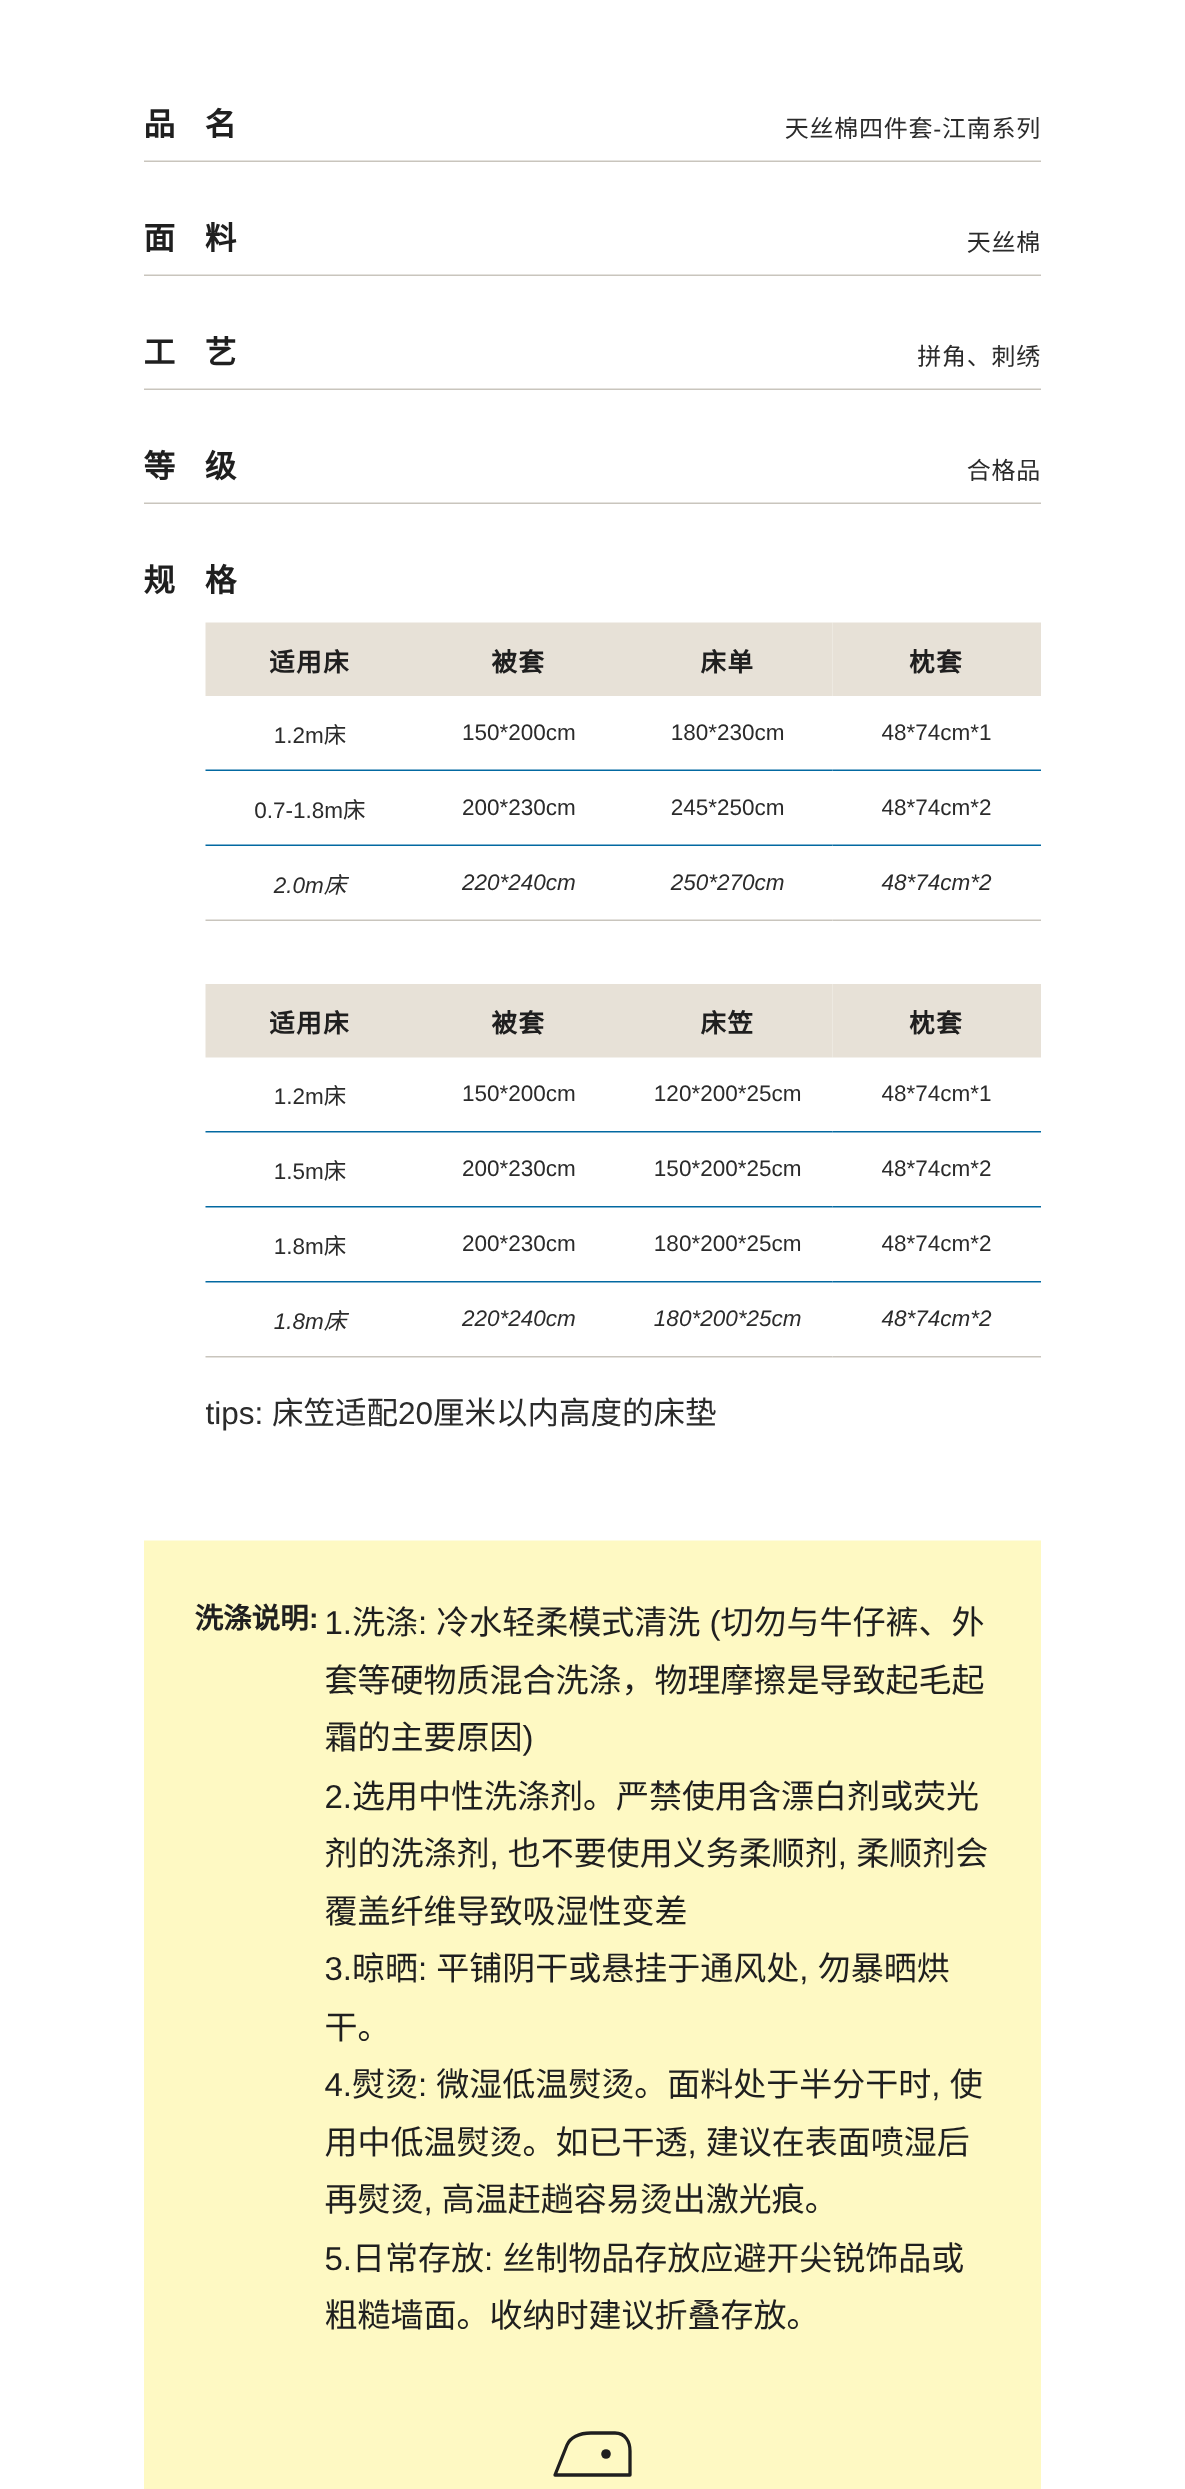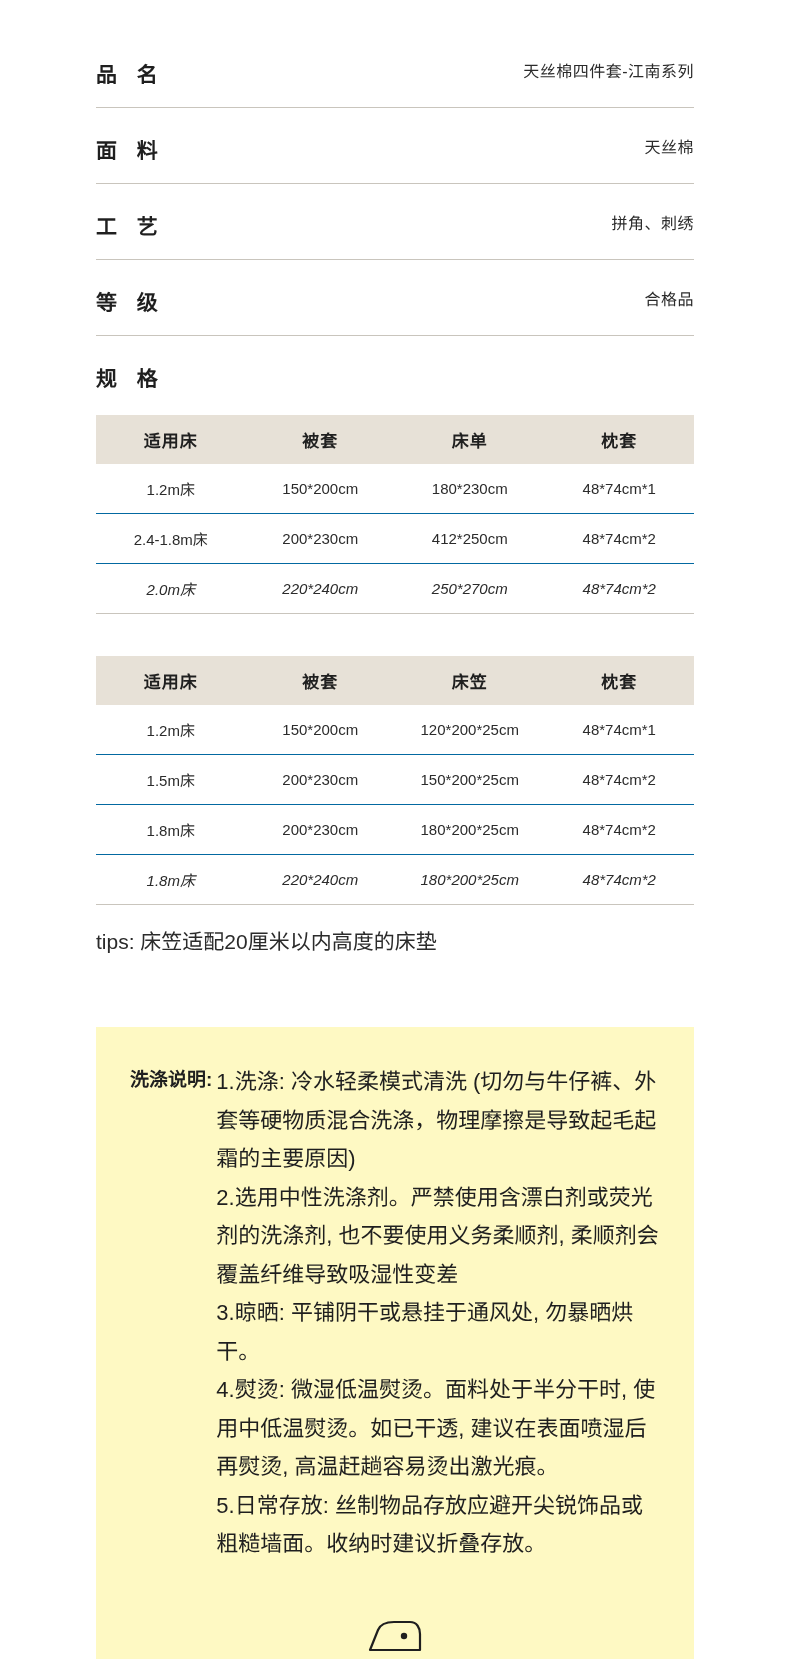--- a/index.html
+++ b/index.html
@@ -20,21 +20,21 @@
     position: relative;
     box-sizing: border-box;
   }
 
   
   .spec-section {
     padding: 58px 96px 0 96px;
   }
   .spec-row {
     display: flex;
-    align-items: flex-start;
+    align-items: flex-end;
     justify-content: space-between;
     border-bottom: 1px solid #c9c5bd;
     padding: 0 0 11px 0;
     margin-bottom: 26px;
     min-height: 38px;
   }
   .spec-label {
     font-size: 21px;
     font-weight: bold;
     letter-spacing: 7px;
@@ -48,20 +48,21 @@
     white-space: nowrap;
   }
   .spec-row.no-border {
     border-bottom: none;
     margin-bottom: 4px;
   }
 
   
   .tables-wrap {
     padding: 0 96px;
+    margin-left: 41px;
   }
   table.size-table {
     width: 100%;
     border-collapse: collapse;
     table-layout: fixed;
     margin-bottom: 42px;
   }
   table.size-table thead th {
     background: #e7e1d7;
     font-size: 17px;
@@ -193,23 +194,23 @@
         </tr>
       </thead>
       <tbody>
         <tr>
           <td>1.2m床</td>
           <td>150*200cm</td>
           <td>180*230cm</td>
           <td>48*74cm*1</td>
         </tr>
         <tr>
-          <td>2.4-1.8m床</td>
+          <td>0.7-1.8m床</td>
           <td>200*230cm</td>
-          <td>412*250cm</td>
+          <td>245*250cm</td>
           <td>48*74cm*2</td>
         </tr>
         <tr>
           <td>2.0m床</td>
           <td>220*240cm</td>
           <td>250*270cm</td>
           <td>48*74cm*2</td>
         </tr>
       </tbody>
     </table>

